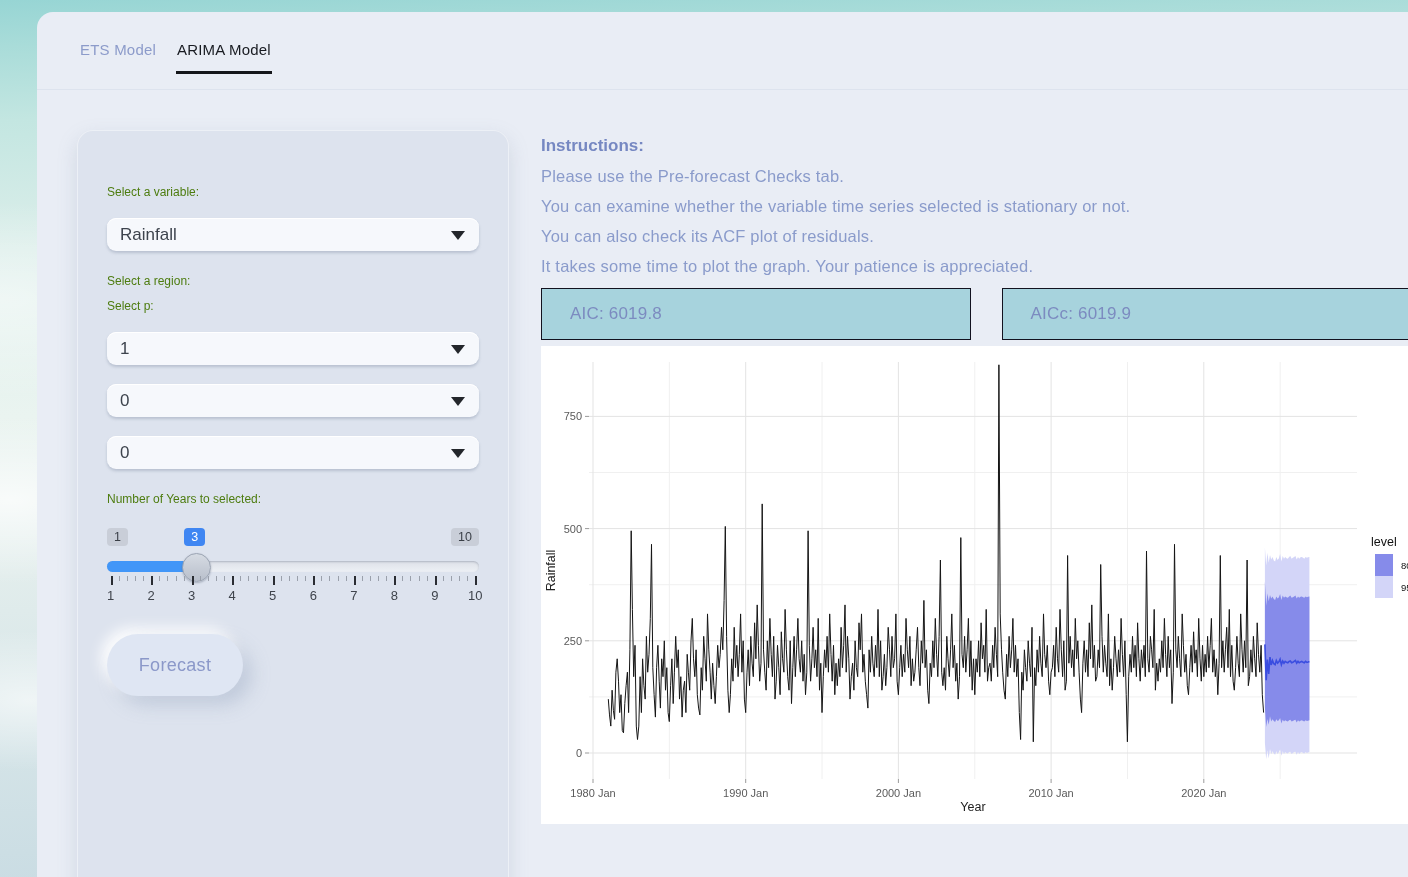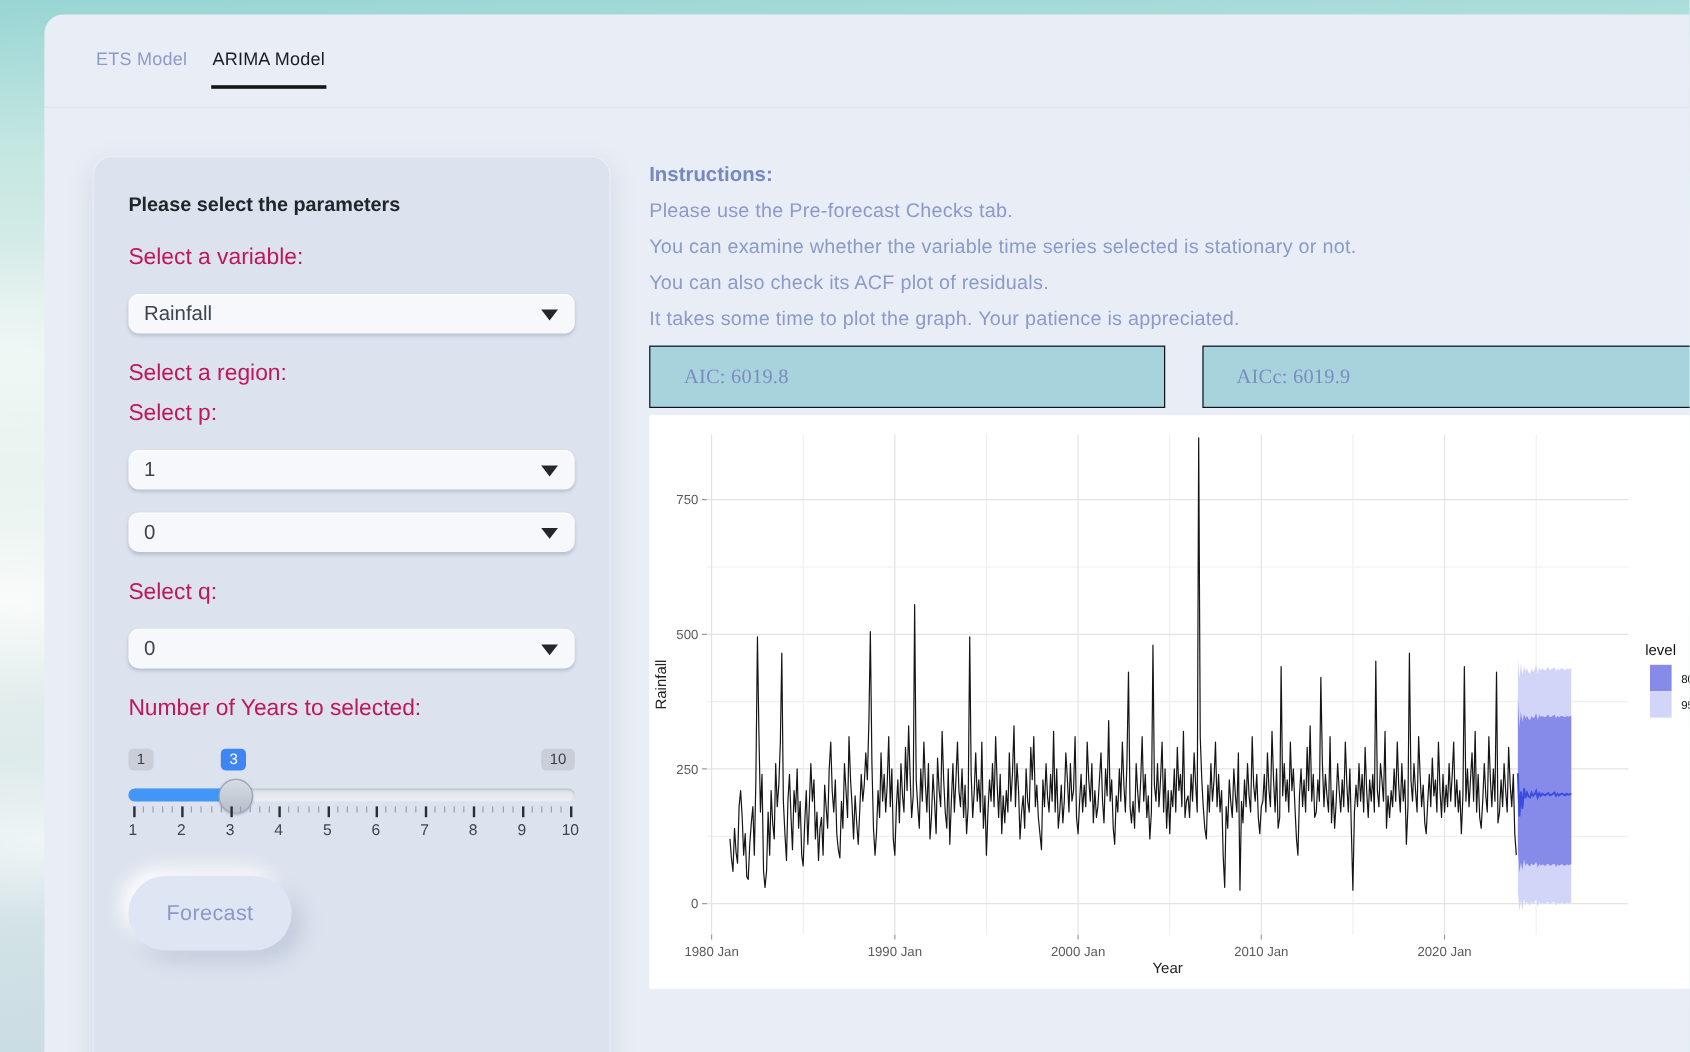--- a/index.html
+++ b/index.html
@@ -14,21 +14,21 @@
   .tabbar{position:absolute;top:27px;left:42px;display:flex;gap:19px;}
   .tab{font-size:15px;line-height:21px;padding:0 1px 11px 1px;cursor:pointer;letter-spacing:.2px;}
   .tab.inactive{color:#8c9bca;}
   .tab.active{color:#181b21;font-weight:400;border-bottom:3px solid #14161a;}
   .tabs-divider{position:absolute;top:77px;left:0;right:0;height:1px;background:#dde3ee;}
   
   .sidebar{position:absolute;left:40px;top:118px;width:432px;bottom:-24px;background:#dde3ee;border-radius:16px;
     box-shadow:0 8px 20px rgba(125,140,165,.22), inset 0 0 0 1px rgba(255,255,255,.45);}
   .side-inner{padding:32px 30px 0 30px;}
   .side-title{font-size:16.5px;font-weight:700;color:#21252c;}
-  .side-label{font-size:19px;color:#be185d;margin-top:23px;}
+  .side-label{font-size:12px;color:#4d7c0f;margin-top:23px;}
   .side-label.tight{margin-top:11px;}
   .dropdown{position:relative;margin-top:19px;height:33px;background:#f6f8fc;border-radius:9px;
     box-shadow:0 2px 3px rgba(130,142,165,.4), inset 0 1px 0 #fff;display:flex;align-items:center;cursor:pointer;}
   .dropdown .dd-text{font-size:17px;color:#3d434d;padding-left:13px;}
   .dropdown .caret{position:absolute;right:14px;top:13px;width:0;height:0;
     border-left:7px solid transparent;border-right:7px solid transparent;border-top:9px solid #23262b;}
   
   .slider{position:relative;margin-top:22px;height:70px;}
   .irs-badge{position:absolute;top:0;font-size:12.5px;padding:2px 7px;border-radius:4px;background:#c9ced8;color:#3a3f47;}
   .irs-badge.min{left:0;}
@@ -45,39 +45,38 @@
   .tick-label{position:absolute;top:12px;transform:translateX(-50%);font-size:13px;color:#3f444c;}
   .forecast-btn{margin:36px 0 0 0;width:136px;height:62px;border-radius:31px;border:none;background:#dfe6f3;
     color:#8b98c9;font-size:18px;font-family:"Liberation Sans",sans-serif;letter-spacing:.3px;cursor:pointer;
     box-shadow:9px 9px 18px rgba(148,163,190,.38),-6px -6px 14px rgba(255,255,255,.95);}
   
   .main{position:absolute;left:504px;top:124px;width:890px;}
   .instr-title{font-size:17px;font-weight:700;color:#7688c2;}
   .instr-line{font-size:16.5px;color:#8a9bcb;margin-top:11px;letter-spacing:.2px;}
   .metrics{display:flex;gap:31px;margin-top:12px;}
   .metric{flex:1;height:50px;background:#a7d3dd;border:1px solid #12121f;display:flex;align-items:center;
-    padding-left:28px;font-size:17px;color:#7c8bc0;letter-spacing:.2px;font-family:Liberation Serif, serif;}
+    padding-left:28px;font-size:17px;color:#7c8bc0;letter-spacing:.2px;}
   .plot-wrap{margin-top:6px;background:#ffffff;height:478px;position:relative;}
   svg text{font-family:"Liberation Sans",sans-serif;}
 </style>
 </head>
 <body>
 
 <div class="stage">
   <div class="card">
 
     <div class="tabbar">
       <div class="tab inactive">ETS Model</div>
       <div class="tab active">ARIMA Model</div>
     </div>
     <div class="tabs-divider"></div>
 
     <div class="sidebar">
       <div class="side-inner">
-        <div class="side-title">Please select the parameters</div>
 
         <div class="side-label">Select a variable:</div>
         <div class="dropdown">
           <span class="dd-text">Rainfall</span>
           <span class="caret"></span>
         </div>
 
         <div class="side-label">Select a region:</div>
 
 
@@ -85,21 +84,20 @@
         <div class="dropdown">
           <span class="dd-text">1</span>
           <span class="caret"></span>
         </div>
 
         <div class="dropdown">
           <span class="dd-text">0</span>
           <span class="caret"></span>
         </div>
 
-        <div class="side-label">Select q:</div>
         <div class="dropdown">
           <span class="dd-text">0</span>
           <span class="caret"></span>
         </div>
 
         <div class="side-label">Number of Years to selected:</div>
         <div class="slider">
           <span class="irs-badge min">1</span>
           <span class="irs-badge value">3</span>
           <span class="irs-badge max">10</span>

